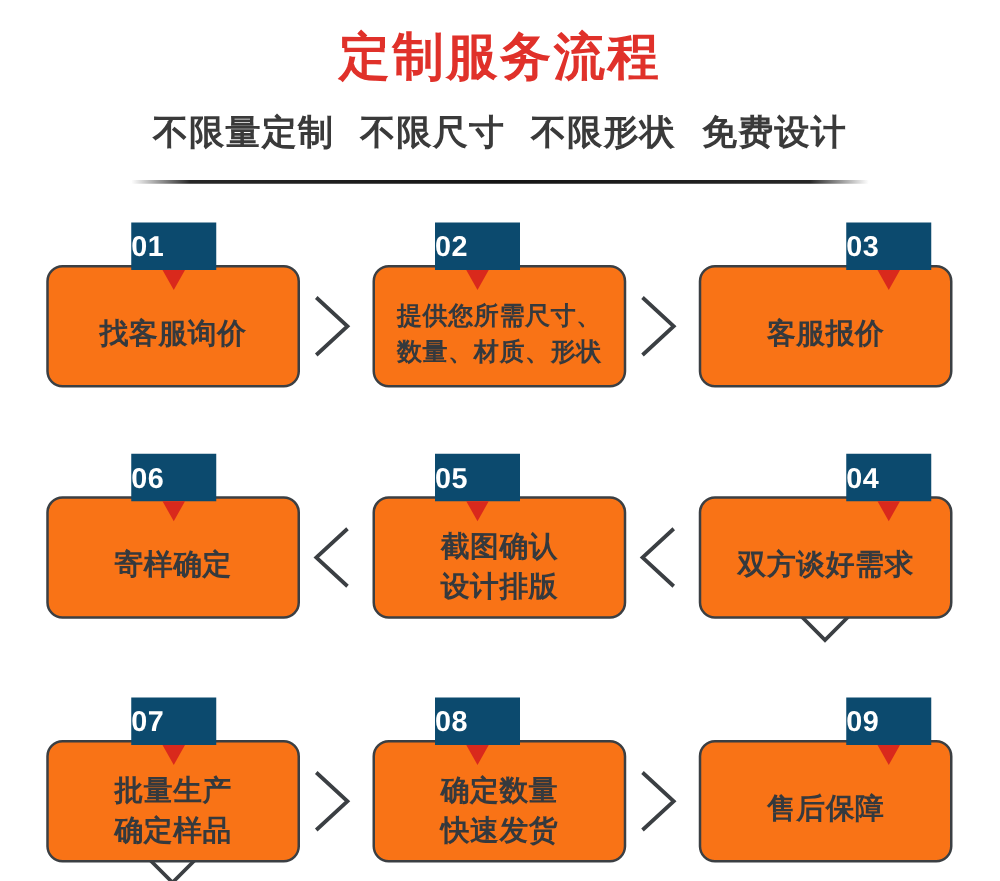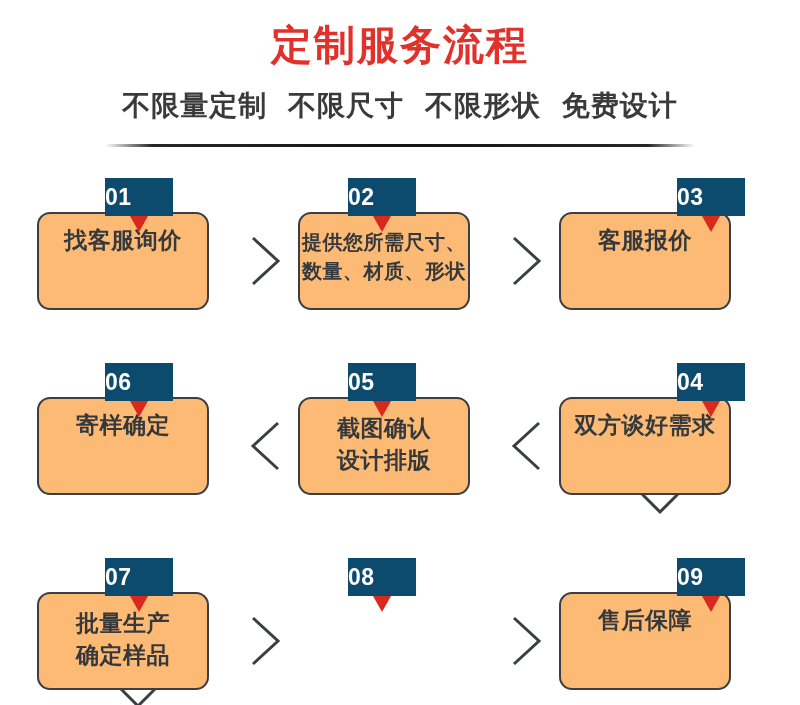--- a/index.html
+++ b/index.html
@@ -83,46 +83,46 @@
     height: 130px;
   }
   .row-1 { top: 10px; }
   .row-2 { top: 195px; }
   .row-3 { top: 390px; }
 
   
   .card {
     position: absolute;
     top: 34px;
-    width: 172px;
+    width: 203px;
     height: 98px;
     box-sizing: border-box;
     border: 2.5px solid #3b3f43;
     border-radius: 13px;
-    background: #fdba74;
+    background: #f97316;
     display: flex;
+    align-items: center;
     justify-content: center;
     text-align: center;
   }
   .col-1 { left: 37px; }
   .col-2 { left: 298px; }
   .col-3 { left: 559px; }
 
   .card-label {
     font-size: 23px;
     line-height: 31px;
     font-weight: bold;
     color: #35393d;
     letter-spacing: 0.5px;
     padding-top: 11px;
   }
   .card-label.two-line {
     padding-top: 14px;
     line-height: 32px;
-    font-family: Liberation Serif, serif;
   }
   .card-label.small {
     font-size: 20px;
     line-height: 29px;
   }
 
   
   .badge {
     position: absolute;
     top: 0;
@@ -309,20 +309,26 @@
       <div class="badge badge-c1">
         <span class="badge-num">07</span>
       </div>
 
       <div class="chev chev-r3a">
         <svg width="34" height="52" viewBox="0 0 34 52" fill="none">
           <path d="M4 3 L29 26 L4 49" stroke="#3b3f43" stroke-width="3" fill="none"></path>
         </svg>
       </div>
 
+      <div class="card col-2">
+        <div class="card-label two-line">
+          <div>确定数量</div>
+          <div>快速发货</div>
+        </div>
+      </div>
       <div class="badge badge-c2">
         <span class="badge-num">08</span>
       </div>
 
       <div class="chev chev-r3b">
         <svg width="34" height="52" viewBox="0 0 34 52" fill="none">
           <path d="M4 3 L29 26 L4 49" stroke="#3b3f43" stroke-width="3" fill="none"></path>
         </svg>
       </div>
 

